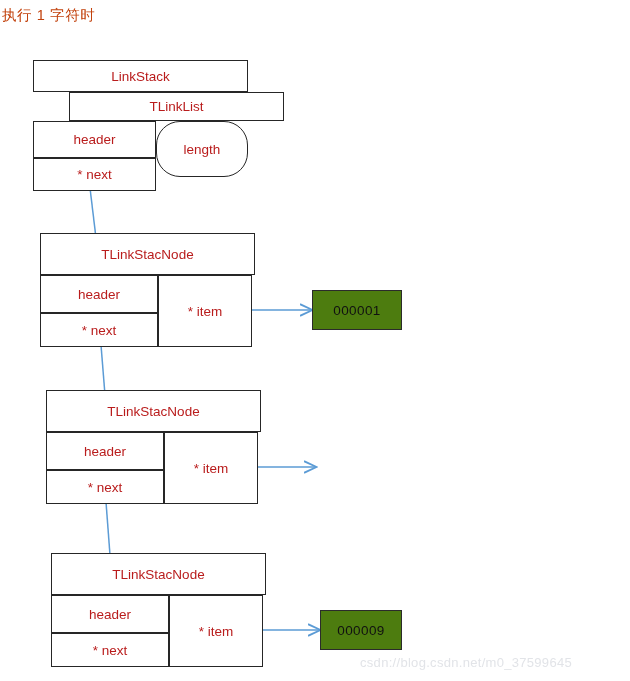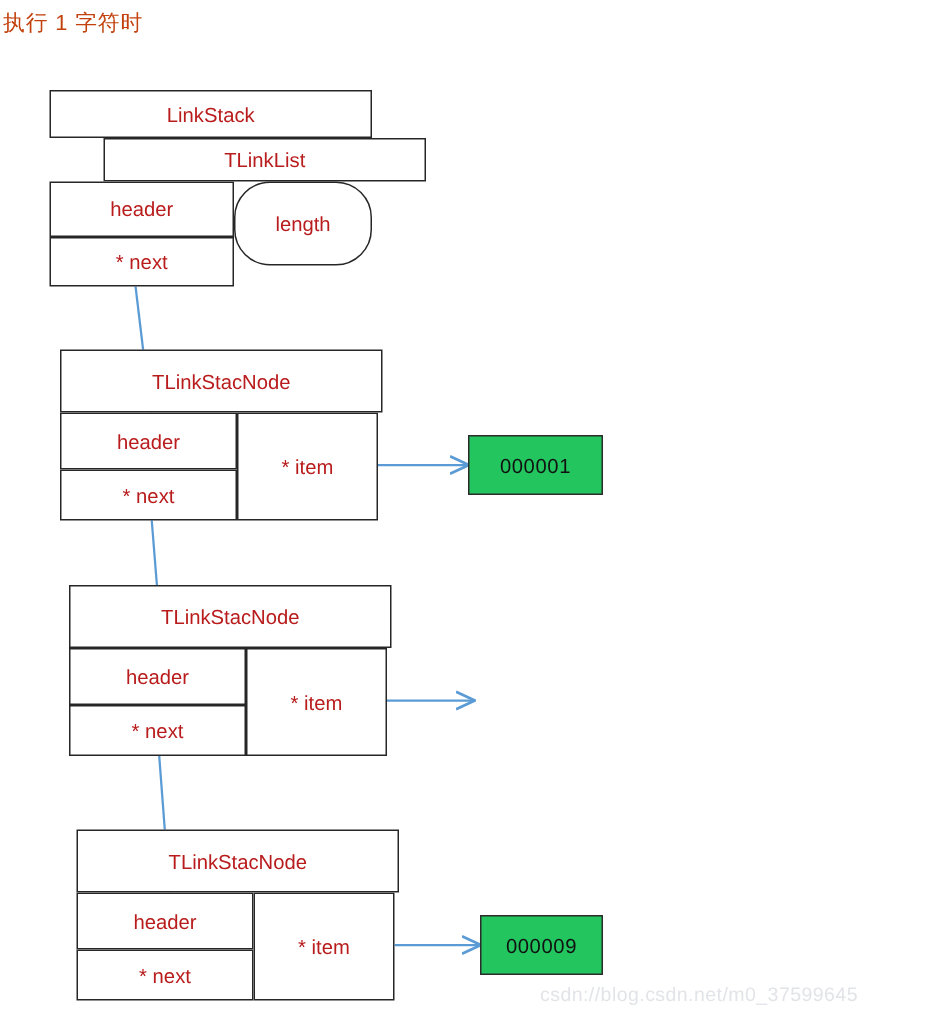--- a/index.html
+++ b/index.html
@@ -53,21 +53,21 @@
   
   .struct {
     position: absolute;
   }
 
   
   .valuebox {
     position: absolute;
     box-sizing: border-box;
     border: 1.6px solid #2b2b2b;
-    background: #22c55e;
+    background: #4d7c0f;
     display: flex;
     align-items: center;
     justify-content: center;
     font-size: 13.5px;
     color: #111111;
     letter-spacing: 0.4px;
   }
 
   
   svg.conn {

